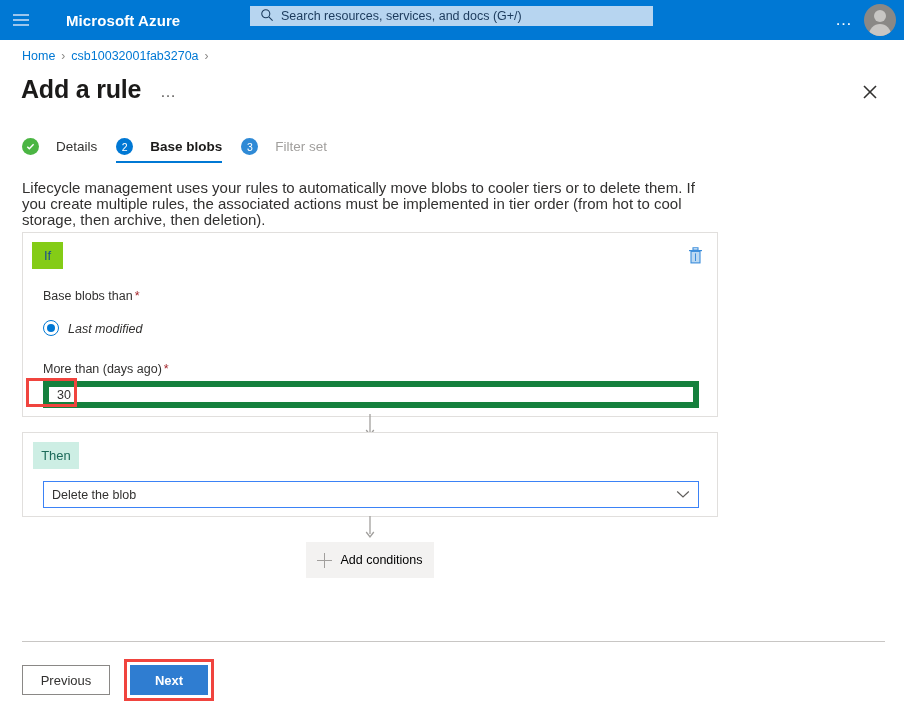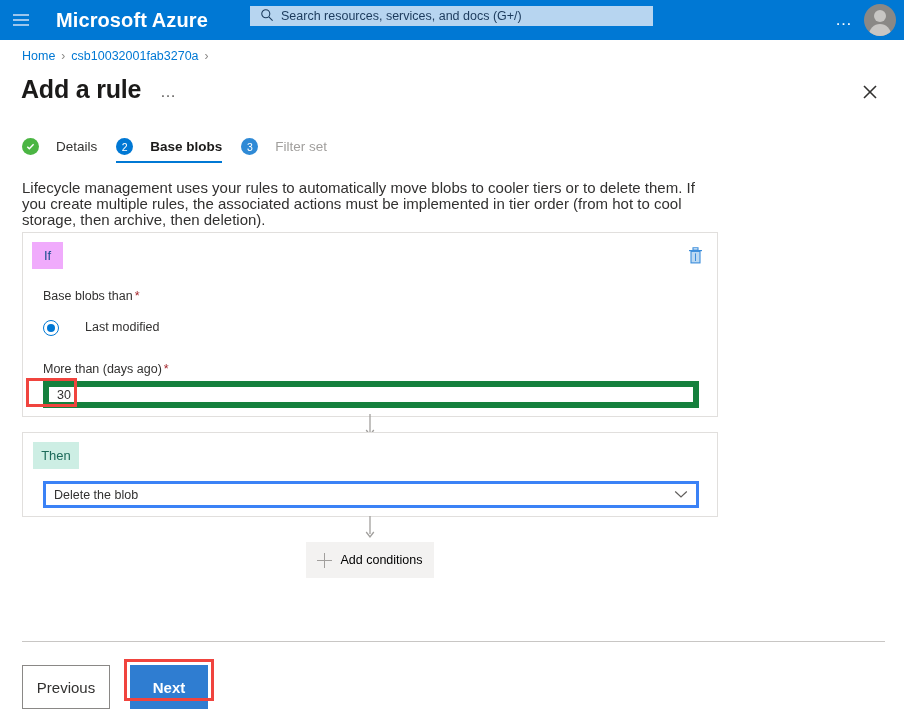--- a/index.html
+++ b/index.html
@@ -30,23 +30,23 @@
     gap: 3px;
     cursor: pointer;
   }
   .hamburger span {
     display: block;
     width: 16px; height: 2px;
     background: #9cc5ec;
   }
   .brand {
     color: #ffffff;
-    font-size: 20px;
+    font-size: 15px;
     font-weight: bold;
-    margin-left: 14px;
+    margin-left: 24px;
     letter-spacing: .1px;
     white-space: nowrap;
   }
   .searchbox {
     position: absolute;
     left: 250px; top: 6px;
     width: 403px; height: 20px;
     background: #b7d5f0;
     display: flex;
     align-items: center;
@@ -228,21 +228,21 @@
   .pill {
     position: absolute;
     left: 9px; top: 9px;
     height: 27px;
     padding: 0 12px;
     display: flex;
     align-items: center;
     font-size: 13px;
   }
   .pill-if {
-    background: #f0abfc;
+    background: #84cc16;
     color: #1a4f8f;
     width: 31px;
     padding: 0;
     justify-content: center;
   }
   .pill-then {
     background: #cdeee4;
     color: #1d6a5a;
     left: 10px; top: 9px;
     width: 46px;
@@ -267,23 +267,24 @@
   }
   .req-star { color: #a4262c; margin-left: 2px; }
 
   #lbl-base-blobs { left: 20px; top: 56px; }
   #lbl-more-than { left: 20px; top: 129px; }
 
   .radio-row {
     position: absolute;
     left: 20px; top: 87px;
     display: flex;
-    align-items: flex-start;
-    gap: 26px;
-    cursor: pointer;
+    align-items: flex-end;
+    gap: 9px;
+    cursor: pointer;
+    font-style: italic;
   }
   .radio {
     width: 16px; height: 16px;
     border-radius: 50%;
     border: 1px solid #0078d4;
     background: #ffffff;
     position: relative;
     flex: none;
   }
   .radio.checked::after {
@@ -306,21 +307,21 @@
     font-size: 12.5px;
     color: #323130;
     padding: 0 8px;
     outline: none;
   }
 
   .select-wrap {
     position: absolute;
     left: 20px; top: 48px;
     width: 656px; height: 27px;
-    border: 3px solid #3b82f6;
+    border: 1px solid #3b82f6;
     background: #ffffff;
     display: flex;
     align-items: center;
     padding: 0 8px;
     cursor: pointer;
   }
   .select-value {
     font-size: 12.5px;
     color: #323130;
     flex: 1;
@@ -369,23 +370,23 @@
 
   
   .footer-divider {
     position: absolute;
     left: 22px; top: 641px;
     width: 863px; height: 1px;
     background: #c8c6c4;
   }
   .btn {
     position: absolute;
-    height: 44px;
+    height: 30px;
     font-family: "Liberation Sans", sans-serif;
-    font-size: 15px;
+    font-size: 13px;
     display: flex;
     align-items: center;
     justify-content: center;
     cursor: pointer;
     border: 1px solid #8a8886;
     background: #ffffff;
     color: #323130;
   }
   #btn-previous { left: 22px; top: 665px; width: 88px; }
   #btn-next {

